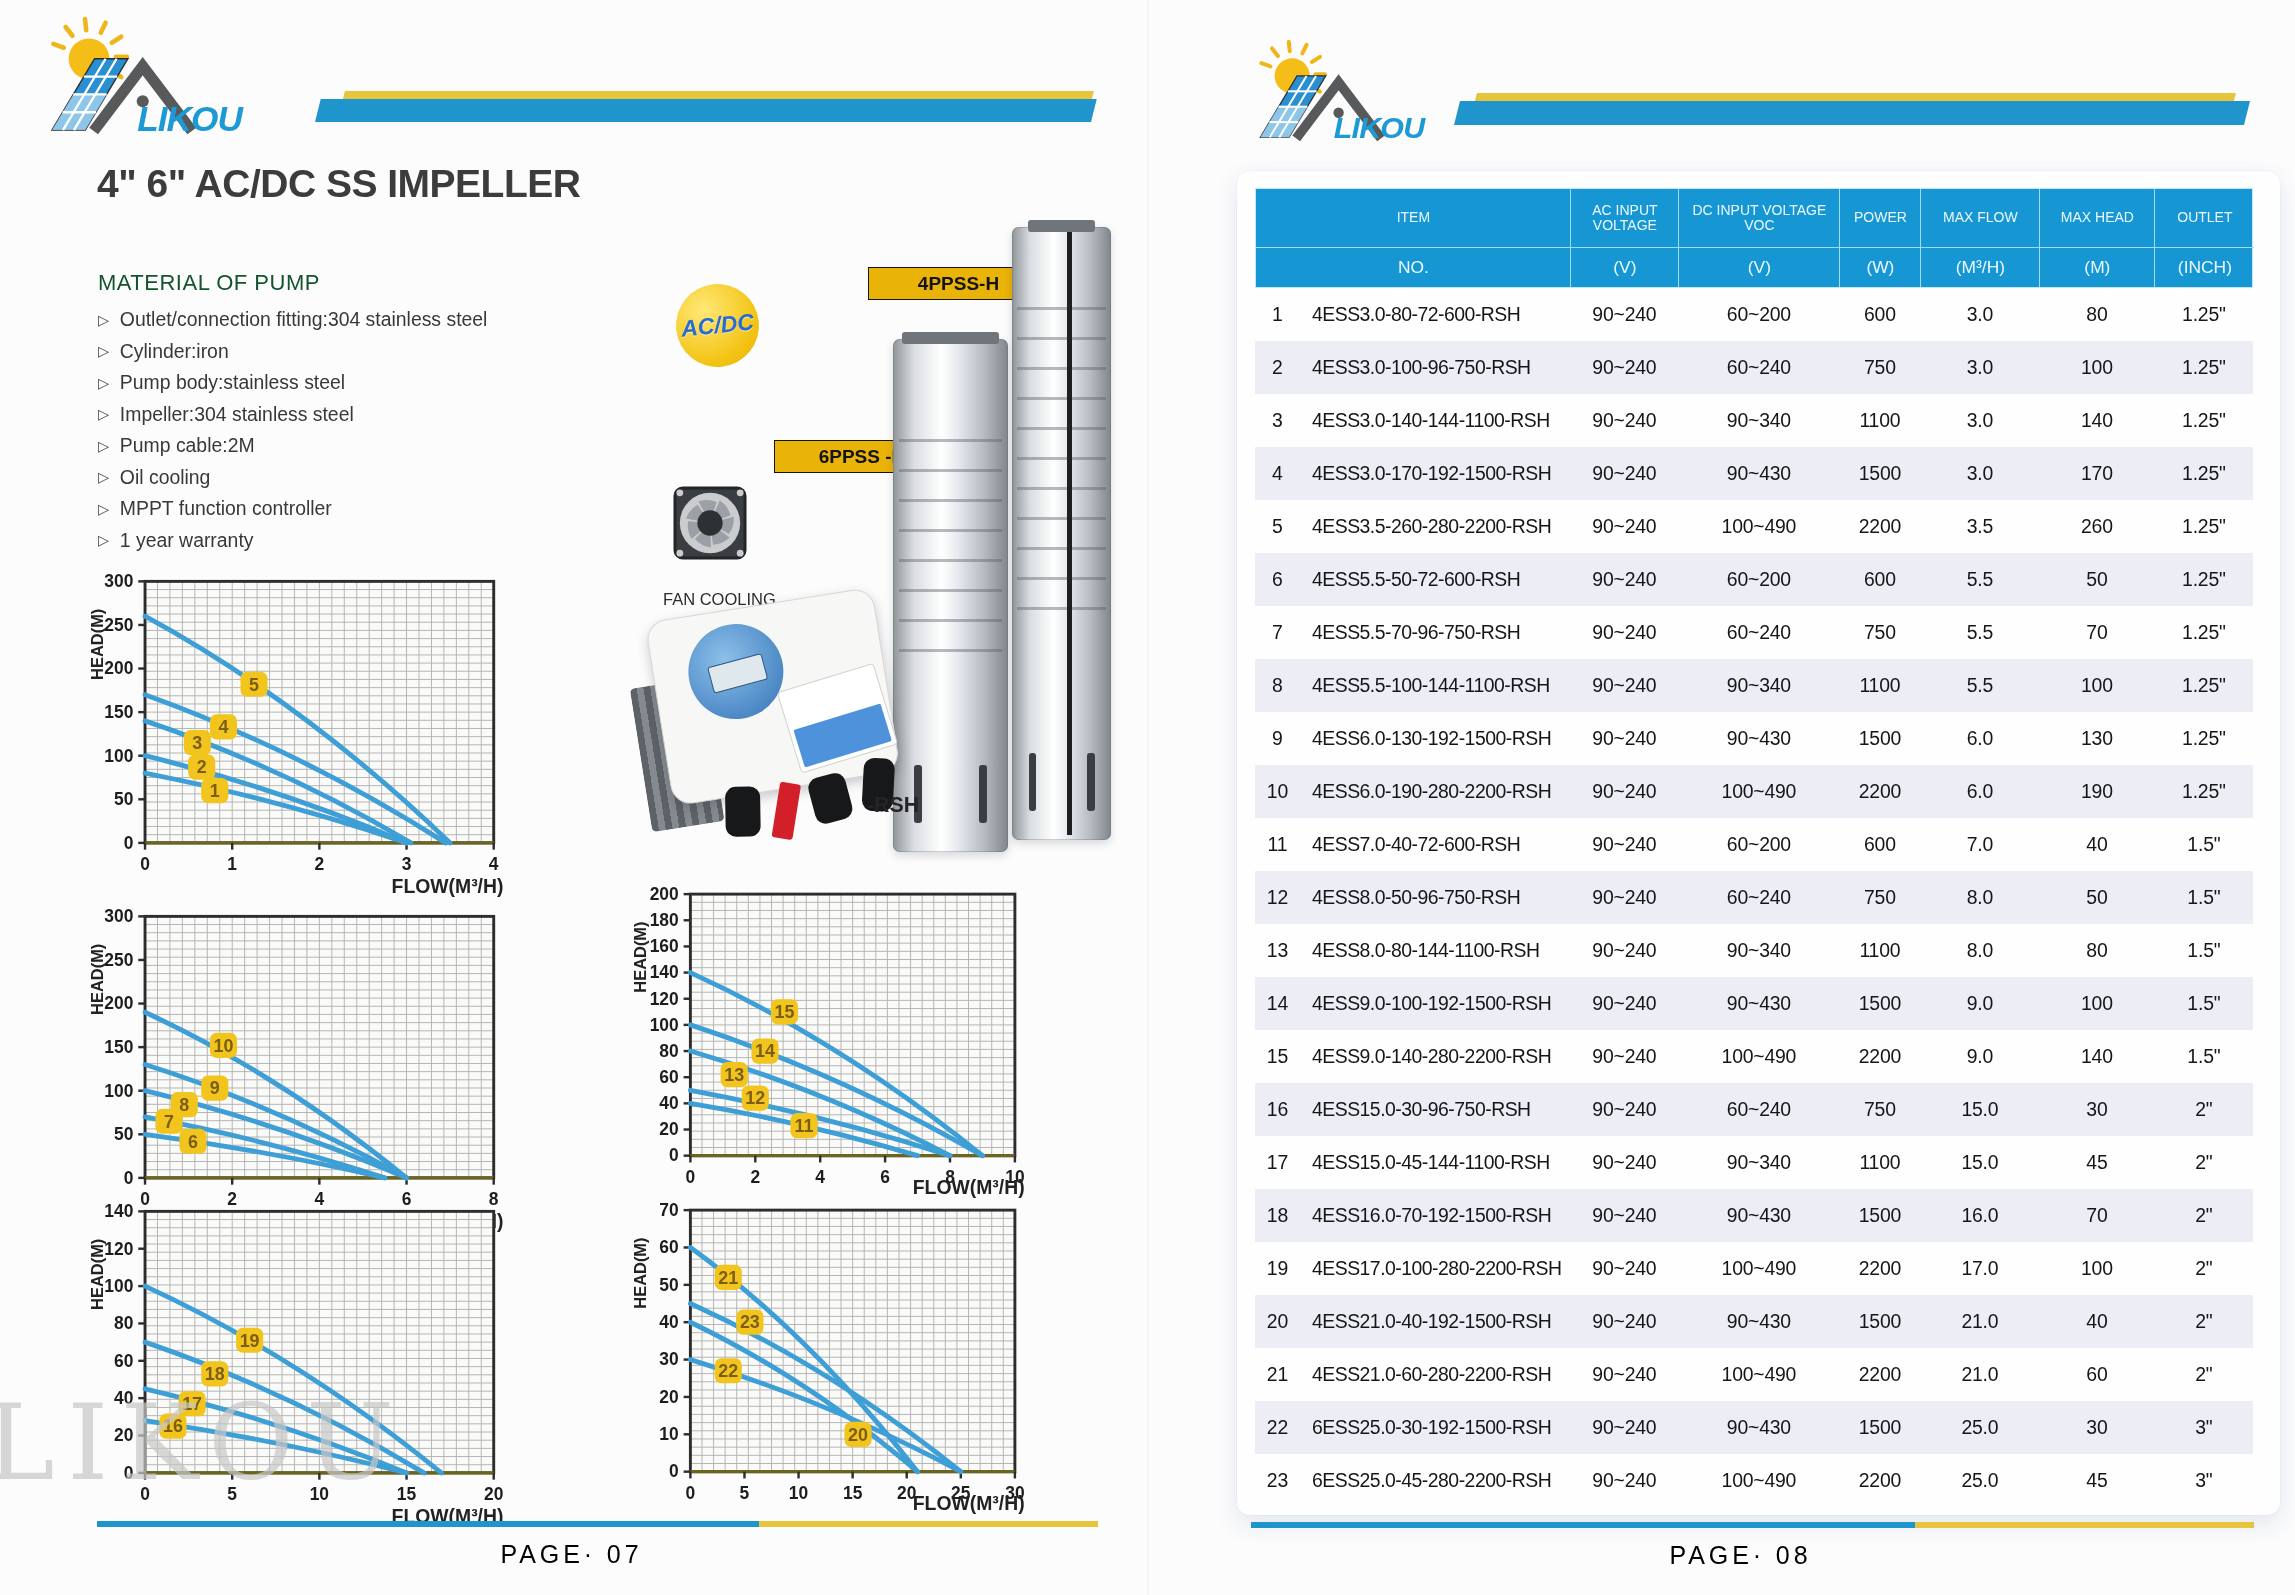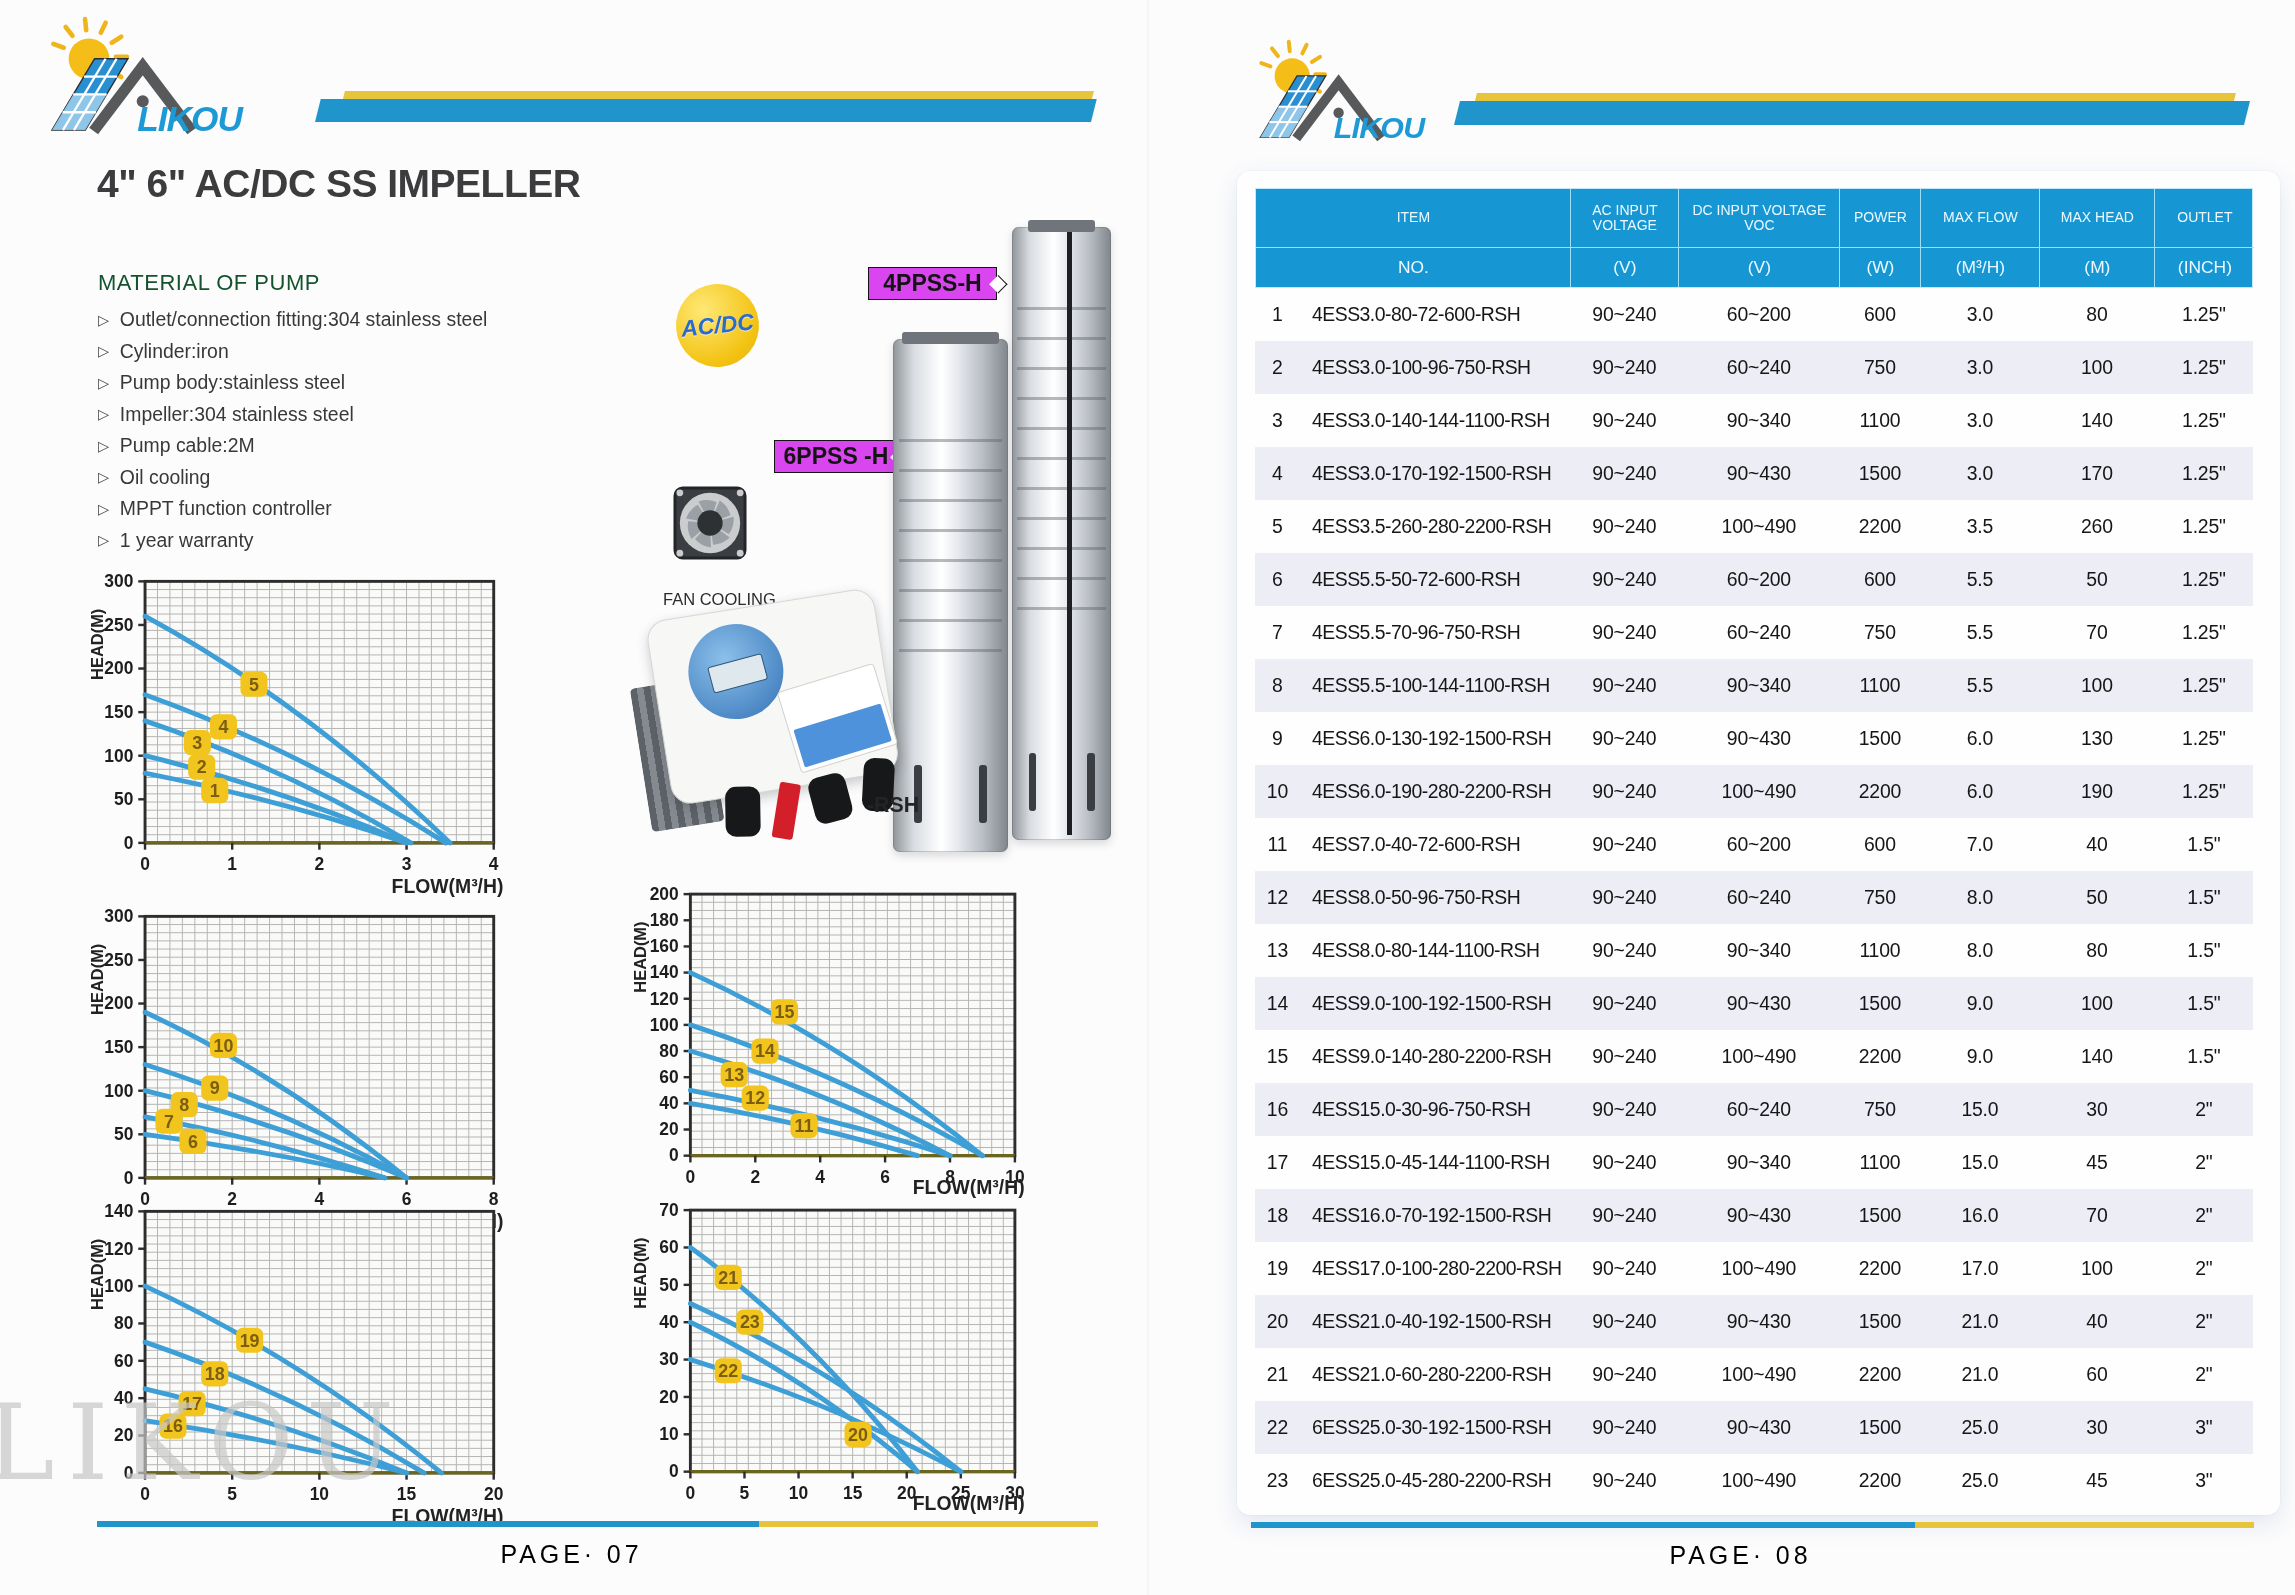--- a/index.html
+++ b/index.html
@@ -17,22 +17,22 @@
   .mat-heading{font-size:22px;font-weight:400;color:#14532d;letter-spacing:0.5px;}
   .mat-list{font-size:19.4px;color:#38383a;}
   .mat-item{display:flex;align-items:center;height:31.5px;}
   .mat-item .tri{font-size:14.5px;color:#4a4a4c;margin-right:10.7px;}
 
   
   .acdc{display:flex;align-items:center;justify-content:center;border-radius:50%;
         background:radial-gradient(circle at 35% 30%,#ffe876,#f3c313 68%,#e3af0b);
         font-style:italic;font-weight:900;font-size:23px;color:#2a6bd0;transform:rotate(-6deg);
         text-shadow:0 1px 0 rgba(255,255,255,.6);}
-  .callout{background:#d946ef;border:1.9px solid #141414;display:flex;align-items:center;justify-content:center;
-           font-weight:700;font-size:23px;color:#141414;letter-spacing:0;}
+  .callout{background:#eab308;border:1.9px solid #141414;display:flex;align-items:center;justify-content:center;
+           font-weight:700;font-size:19px;color:#141414;letter-spacing:0;padding-left:26px;}
   .callout::after{content:"";position:absolute;right:-8.2px;top:50%;width:11.6px;height:11.6px;
                   border-top:1.9px solid #141414;border-right:1.9px solid #141414;background:#fff;
                   transform:translateY(-50%) rotate(45deg);}
   .caption{font-size:16.5px;color:#2c2c2e;}
   .rsh-cap{font-size:21.3px;font-weight:700;color:#242426;}
 
   
   .pump{border-radius:6.8px;background:linear-gradient(90deg,#8f9499 0%,#d9dde1 18%,#ffffff 42%,#e7eaee 56%,#b9bec4 78%,#81868c 100%);
         box-shadow:inset 0 0 0 1px rgba(90,95,100,.30), 0 3.9px 8.7px rgba(60,65,70,.18);}
   .pump .bands{position:absolute;left:5%;right:5%;

